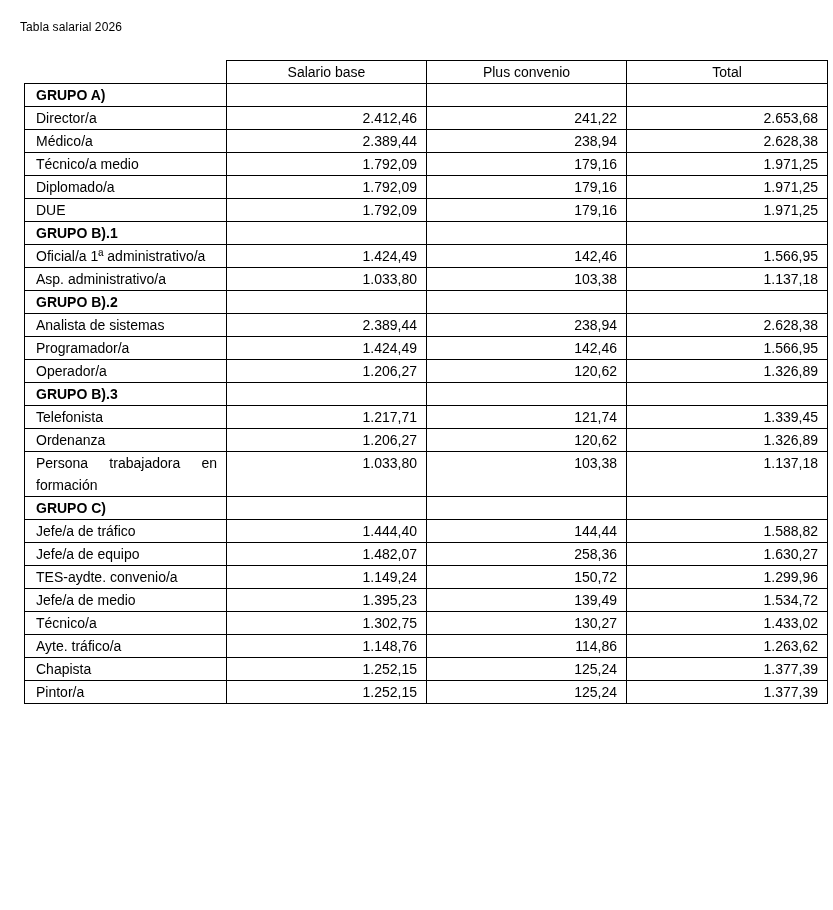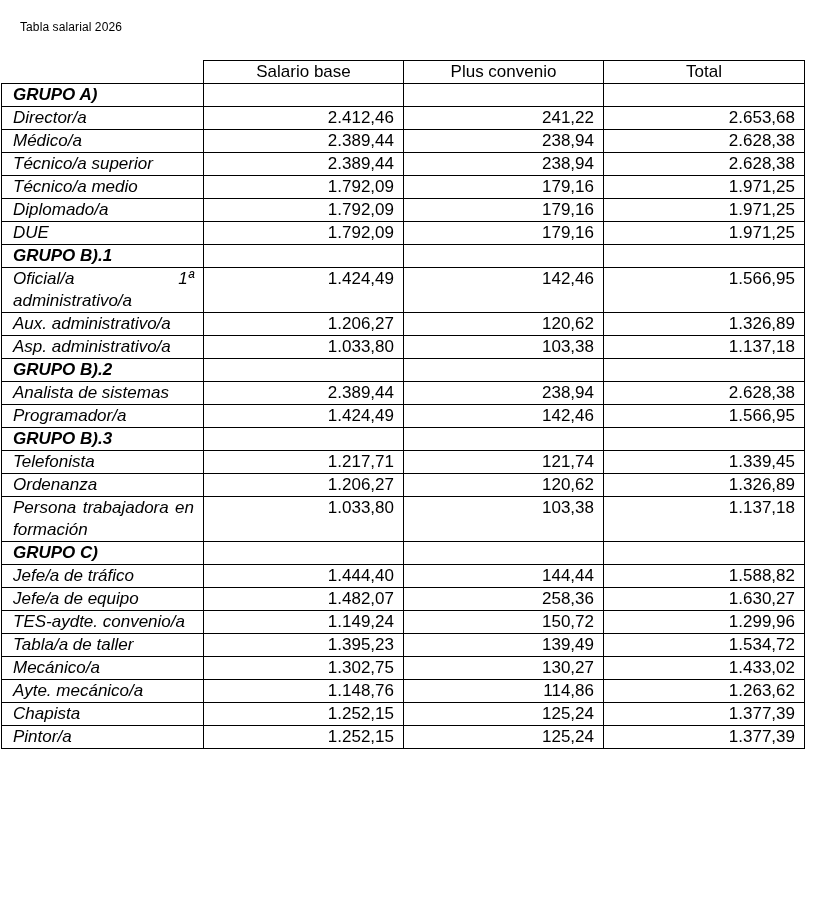--- a/index.html
+++ b/index.html
@@ -18,25 +18,25 @@
     .doc-title {
       position: absolute;
       left: 20px;
       top: 17px;
       font-size: 12px;
       line-height: 20px;
       letter-spacing: 0.1px;
     }
     table.salary {
       position: absolute;
-      left: 1px;
+      left: 24px;
       top: 60px;
       border-collapse: collapse;
       table-layout: fixed;
-      font-size: 17px;
+      font-size: 14px;
     }
     table.salary col.c0 { width: 202px; }
     table.salary col.c1 { width: 200px; }
     table.salary col.c2 { width: 200px; }
     table.salary col.c3 { width: 201px; }
     table.salary th,
     table.salary td {
       border: 1px solid #000000;
       padding: 0 9px 0 11px;
       height: 22px;
@@ -51,21 +51,20 @@
     table.salary th.blank {
       border-top: none;
       border-left: none;
     }
     table.salary td.num {
       text-align: right;
       padding-right: 9px;
     }
     table.salary td.label {
       text-align: left;
-      font-style: italic;
     }
     table.salary td.label.justify {
       text-align: justify;
       text-align-last: left;
     }
     table.salary tr.group td.label {
       font-weight: bold;
     }
   </style>
 </head>
@@ -101,26 +100,20 @@
         <td class="num">241,22</td>
         <td class="num">2.653,68</td>
       </tr>
       <tr class="item">
         <td class="label">Médico/a</td>
         <td class="num">2.389,44</td>
         <td class="num">238,94</td>
         <td class="num">2.628,38</td>
       </tr>
       <tr class="item">
-        <td class="label">Técnico/a superior</td>
-        <td class="num">2.389,44</td>
-        <td class="num">238,94</td>
-        <td class="num">2.628,38</td>
-      </tr>
-      <tr class="item">
         <td class="label">Técnico/a medio</td>
         <td class="num">1.792,09</td>
         <td class="num">179,16</td>
         <td class="num">1.971,25</td>
       </tr>
       <tr class="item">
         <td class="label">Diplomado/a</td>
         <td class="num">1.792,09</td>
         <td class="num">179,16</td>
         <td class="num">1.971,25</td>
@@ -137,26 +130,20 @@
         <td class="num"></td>
         <td class="num"></td>
       </tr>
       <tr class="item">
         <td class="label justify">Oficial/a 1ª administrativo/a</td>
         <td class="num">1.424,49</td>
         <td class="num">142,46</td>
         <td class="num">1.566,95</td>
       </tr>
       <tr class="item">
-        <td class="label">Aux. administrativo/a</td>
-        <td class="num">1.206,27</td>
-        <td class="num">120,62</td>
-        <td class="num">1.326,89</td>
-      </tr>
-      <tr class="item">
         <td class="label">Asp. administrativo/a</td>
         <td class="num">1.033,80</td>
         <td class="num">103,38</td>
         <td class="num">1.137,18</td>
       </tr>
       <tr class="group">
         <td class="label">GRUPO B).2</td>
         <td class="num"></td>
         <td class="num"></td>
         <td class="num"></td>
@@ -166,20 +153,26 @@
         <td class="num">2.389,44</td>
         <td class="num">238,94</td>
         <td class="num">2.628,38</td>
       </tr>
       <tr class="item">
         <td class="label">Programador/a</td>
         <td class="num">1.424,49</td>
         <td class="num">142,46</td>
         <td class="num">1.566,95</td>
       </tr>
+      <tr class="item">
+        <td class="label">Operador/a</td>
+        <td class="num">1.206,27</td>
+        <td class="num">120,62</td>
+        <td class="num">1.326,89</td>
+      </tr>
       <tr class="group">
         <td class="label">GRUPO B).3</td>
         <td class="num"></td>
         <td class="num"></td>
         <td class="num"></td>
       </tr>
       <tr class="item">
         <td class="label">Telefonista</td>
         <td class="num">1.217,71</td>
         <td class="num">121,74</td>
@@ -215,33 +208,33 @@
         <td class="num">258,36</td>
         <td class="num">1.630,27</td>
       </tr>
       <tr class="item">
         <td class="label">TES-aydte. convenio/a</td>
         <td class="num">1.149,24</td>
         <td class="num">150,72</td>
         <td class="num">1.299,96</td>
       </tr>
       <tr class="item">
-        <td class="label">Tabla/a de taller</td>
+        <td class="label">Jefe/a de medio</td>
         <td class="num">1.395,23</td>
         <td class="num">139,49</td>
         <td class="num">1.534,72</td>
       </tr>
       <tr class="item">
-        <td class="label">Mecánico/a</td>
+        <td class="label">Técnico/a</td>
         <td class="num">1.302,75</td>
         <td class="num">130,27</td>
         <td class="num">1.433,02</td>
       </tr>
       <tr class="item">
-        <td class="label">Ayte. mecánico/a</td>
+        <td class="label">Ayte. tráfico/a</td>
         <td class="num">1.148,76</td>
         <td class="num">114,86</td>
         <td class="num">1.263,62</td>
       </tr>
       <tr class="item">
         <td class="label">Chapista</td>
         <td class="num">1.252,15</td>
         <td class="num">125,24</td>
         <td class="num">1.377,39</td>
       </tr>

